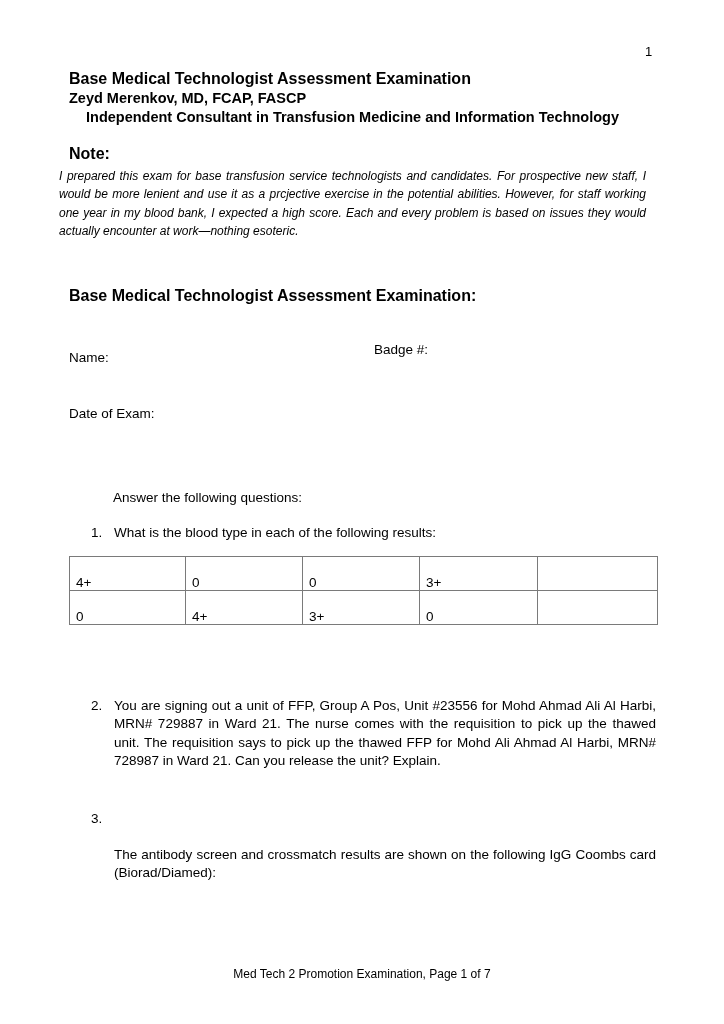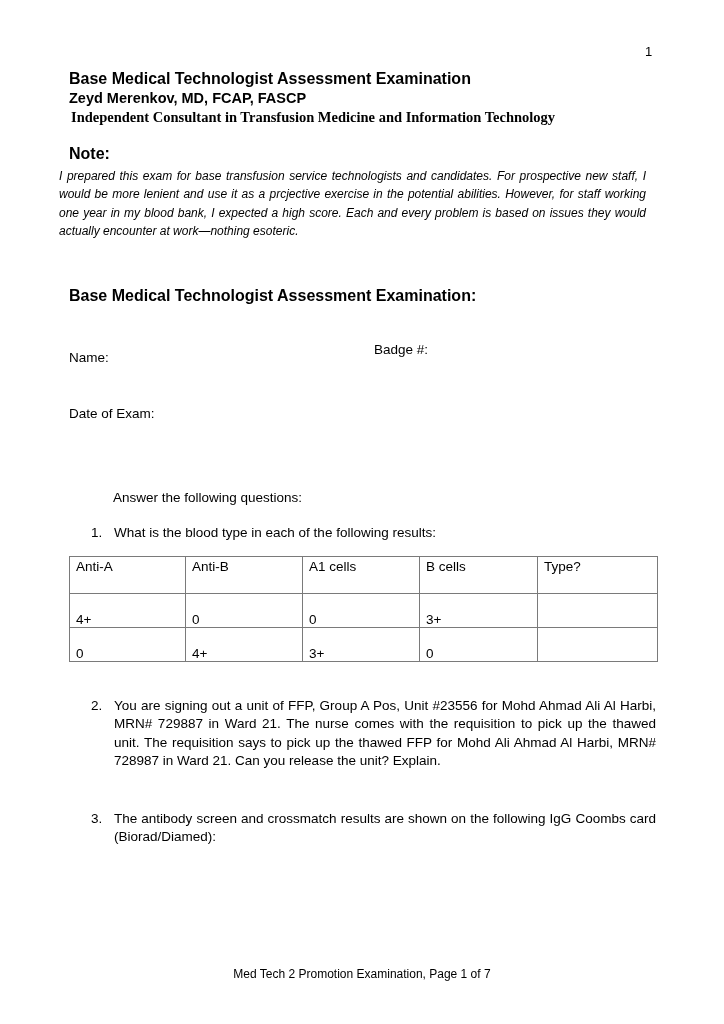--- a/index.html
+++ b/index.html
@@ -4,40 +4,40 @@
 <style>
   html, body { margin: 0; padding: 0; background: #ffffff; }
   body {
     width: 724px; height: 1024px; position: relative; overflow: hidden;
     font-family: "Liberation Sans", sans-serif; color: #000;
   }
   .abs { position: absolute; }
   .page-num { left: 645px; top: 44px; font-size: 13px; }
   .title { left: 69px; top: 70px; font-size: 16px; font-weight: bold; white-space: nowrap; }
   .author { left: 69px; top: 90px; font-size: 14.5px; font-weight: bold; white-space: nowrap; }
-  .affil { left: 71px; top: 109px; font-size: 14.5px; font-weight: bold; white-space: nowrap; font-family: Liberation Serif, serif; }
+  .affil { left: 86px; top: 109px; font-size: 14.5px; font-weight: bold; white-space: nowrap; }
   .note-h { left: 69px; top: 145px; font-size: 16px; font-weight: bold; text-align: right; }
   .note-body {
     left: 59px; top: 167px; width: 587px; font-size: 12px; font-style: italic;
     line-height: 18.3px; text-align: justify; text-align-last: left;
   }
   .section-h { left: 69px; top: 287px; font-size: 16px; font-weight: bold; white-space: nowrap; }
   .lbl { font-size: 13.5px; white-space: nowrap; }
   .name-lbl { left: 69px; top: 342px; margin-top: 8px; }
   .badge-lbl { left: 374px; top: 342px; }
   .date-lbl { left: 69px; top: 406px; }
   .answer-lbl { left: 69px; top: 490px; margin-left: 44px; }
   .q { font-size: 13.5px; line-height: 18.4px; }
   .q1 { left: 91px; top: 524px; white-space: nowrap; }
   .q-num { position: absolute; left: 0; top: 0; }
   .q-text { position: absolute; left: 23px; top: 0; text-align: right; }
   .q2 { left: 91px; top: 697px; width: 565px; height: 80px; }
   .q2 .q-text { width: 542px; text-align: justify; text-align-last: left; }
   .q3 { left: 91px; top: 810px; width: 565px; height: 40px; }
-  .q3 .q-text { width: 542px; text-align: justify; text-align-last: left; }
+  .q3 .q-text { width: 542px; text-align: justify; text-align-last: left; margin-top: 36px; }
   table.bt {
     position: absolute; left: 69px; top: 556px; width: 588px;
     border-collapse: collapse; font-size: 13.5px; table-layout: fixed;
   }
   table.bt td {
     border: 1px solid #7a7a7a; padding: 0 6px; vertical-align: top;
   }
   table.bt tr.hdr td { height: 34px; padding-top: 2px; }
   table.bt tr.row td { height: 33px; vertical-align: bottom; padding-bottom: 0px; }
   .footer { left: 0; width: 724px; top: 967px; text-align: center; font-size: 12px; }
@@ -68,27 +68,20 @@
 
 <table class="bt">
   <colgroup>
     <col style="width:116px">
       <col style="width:117px">
       <col style="width:117px">
       <col style="width:118px">
       <col style="width:120px">
   </colgroup>
   <tbody>
-      <tr class="hdr">
-    <td>Anti-A</td>
-    <td>Anti-B</td>
-    <td>A1 cells</td>
-    <td>B cells</td>
-    <td>Type?</td>
-  </tr>
   <tr class="row">
     <td>4+</td>
     <td>0</td>
     <td>0</td>
     <td>3+</td>
     <td></td>
   </tr>
   <tr class="row">
     <td>0</td>
     <td>4+</td>

